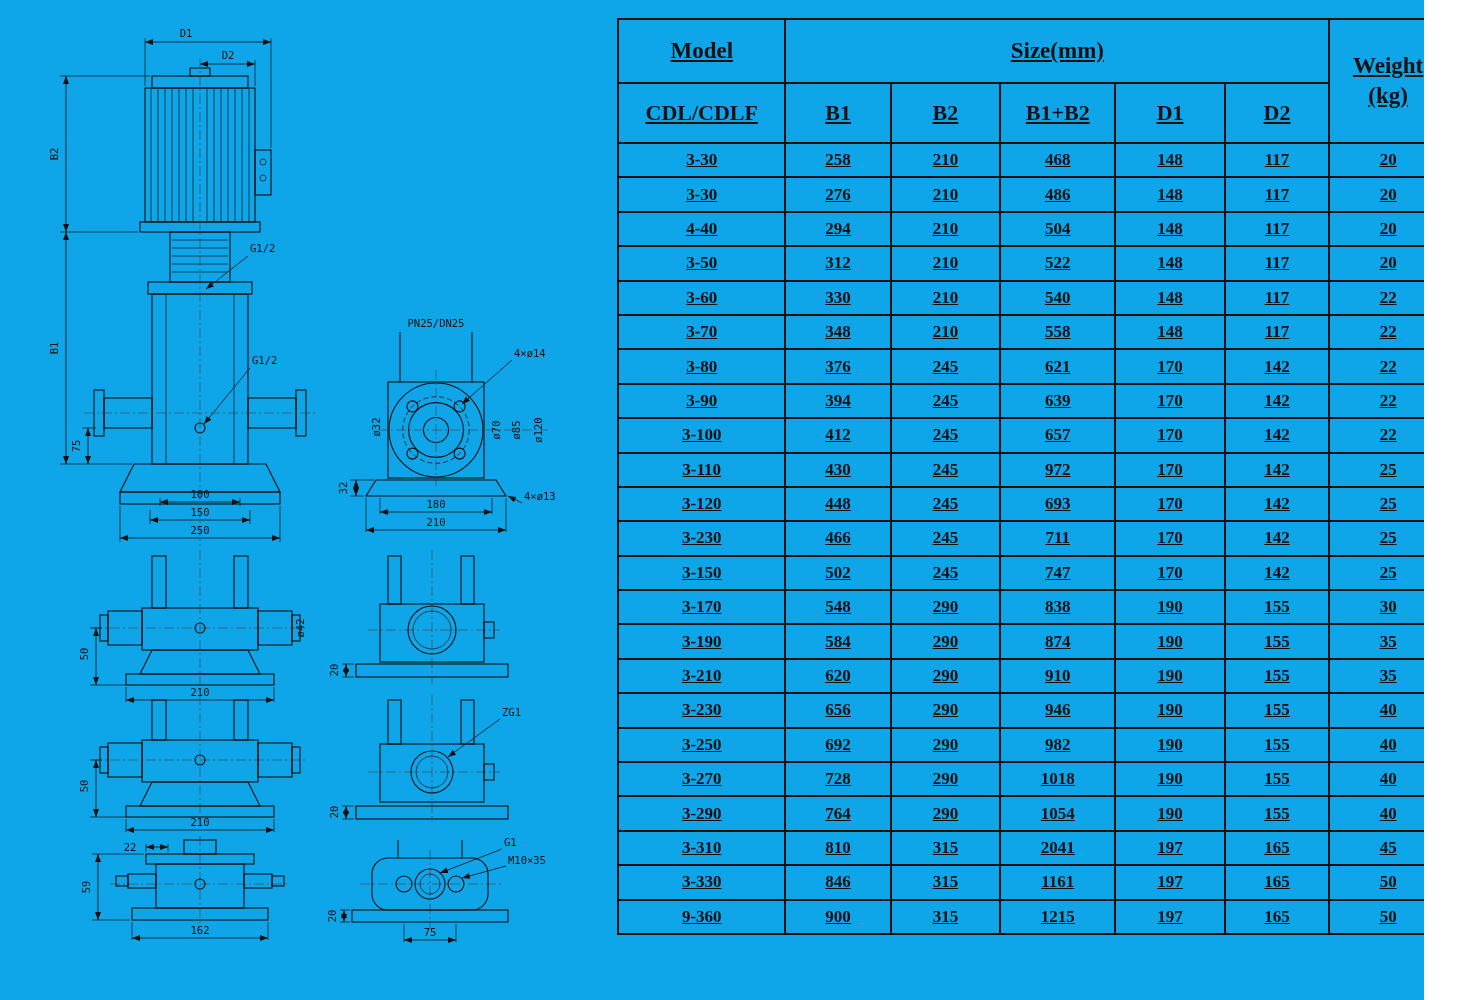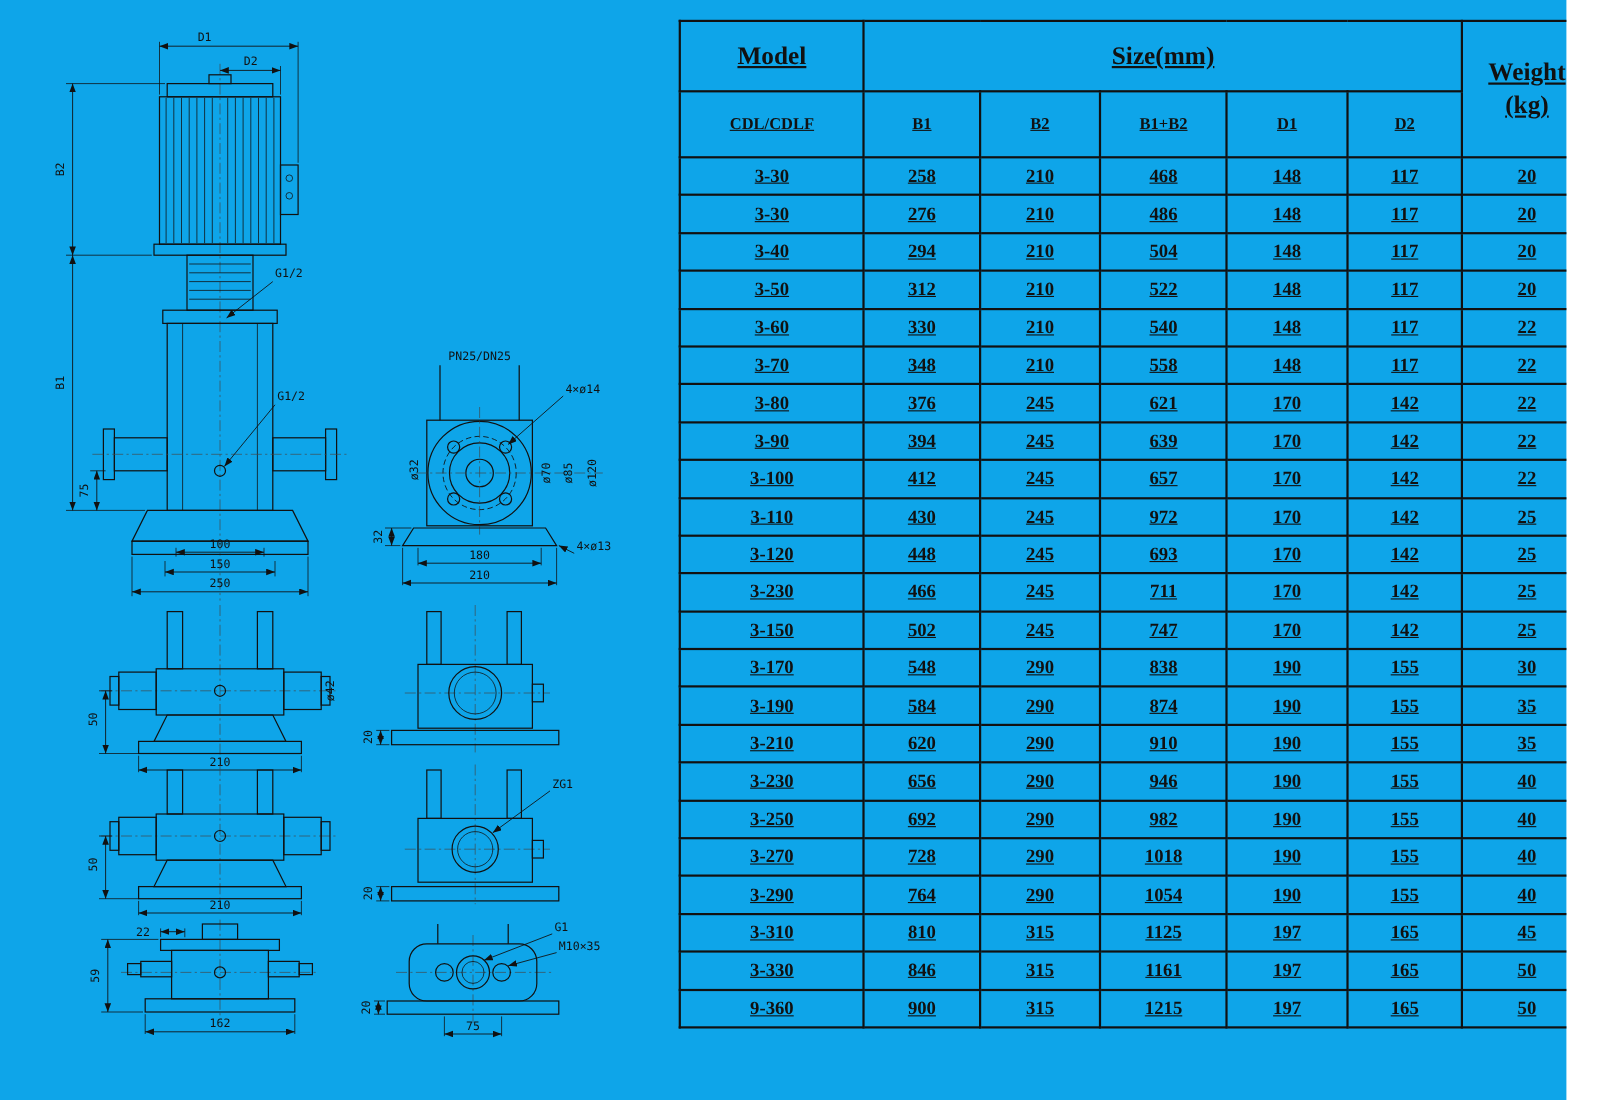--- a/index.html
+++ b/index.html
@@ -14,21 +14,21 @@
   .dash{stroke:#111;fill:none;stroke-width:.8;stroke-dasharray:5 3;}
   .dml{stroke:#111;fill:none;stroke-width:.8;}
   .lbl{font-family:"DejaVu Sans Mono",monospace;font-size:10.5px;fill:#111;stroke:none;}
   
   .table-wrap{position:absolute;left:617px;top:18px;width:831px;height:917px;}
   table.spec{border-collapse:collapse;width:100%;height:100%;table-layout:fixed;
              font-family:"Liberation Serif",serif;font-weight:bold;color:#111;text-decoration:underline;}
   table.spec th,table.spec td{border:2px solid #111;text-align:center;vertical-align:middle;
              padding:0;overflow:hidden;}
   tr.hrow1 th{font-size:23px;height:62px;}
-  tr.hrow2 th{font-size:15px;height:58px;}
+  tr.hrow2 th{font-size:22px;height:58px;}
   th.weight-cell{font-size:22px;line-height:1.3;}
   tbody td{font-size:17px;}
 </style>
 </head>
 <body>
 
 <div class="page">
 
   <div class="drawing-panel">
     <svg width="614" height="1000" viewBox="0 0 614 1000">
@@ -288,21 +288,21 @@
           <tr>
             <td>3-30</td>
             <td>276</td>
             <td>210</td>
             <td>486</td>
             <td>148</td>
             <td>117</td>
             <td>20</td>
           </tr>
           <tr>
-            <td>3-40</td>
+            <td>4-40</td>
             <td>294</td>
             <td>210</td>
             <td>504</td>
             <td>148</td>
             <td>117</td>
             <td>20</td>
           </tr>
           <tr>
             <td>3-50</td>
             <td>312</td>
@@ -453,21 +453,21 @@
             <td>290</td>
             <td>1054</td>
             <td>190</td>
             <td>155</td>
             <td>40</td>
           </tr>
           <tr>
             <td>3-310</td>
             <td>810</td>
             <td>315</td>
-            <td>1125</td>
+            <td>2041</td>
             <td>197</td>
             <td>165</td>
             <td>45</td>
           </tr>
           <tr>
             <td>3-330</td>
             <td>846</td>
             <td>315</td>
             <td>1161</td>
             <td>197</td>

